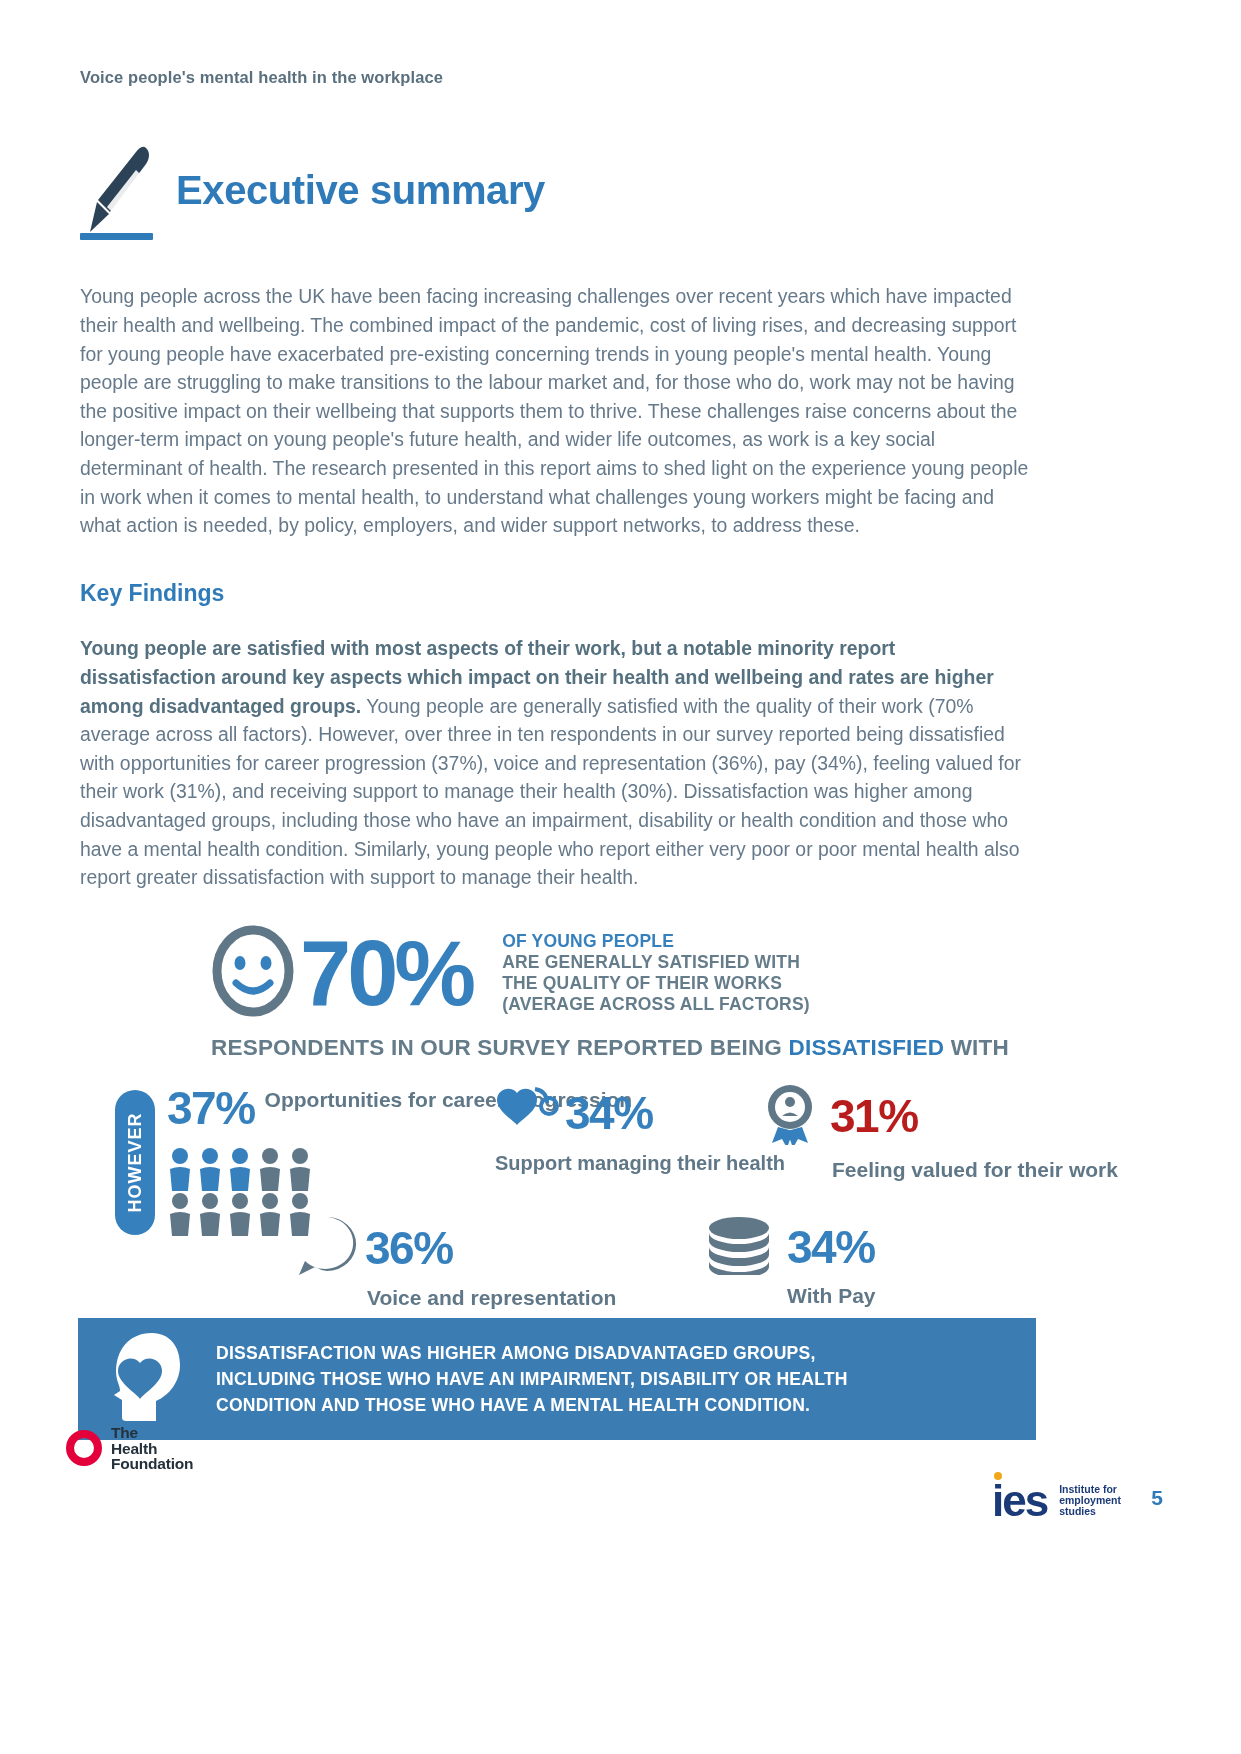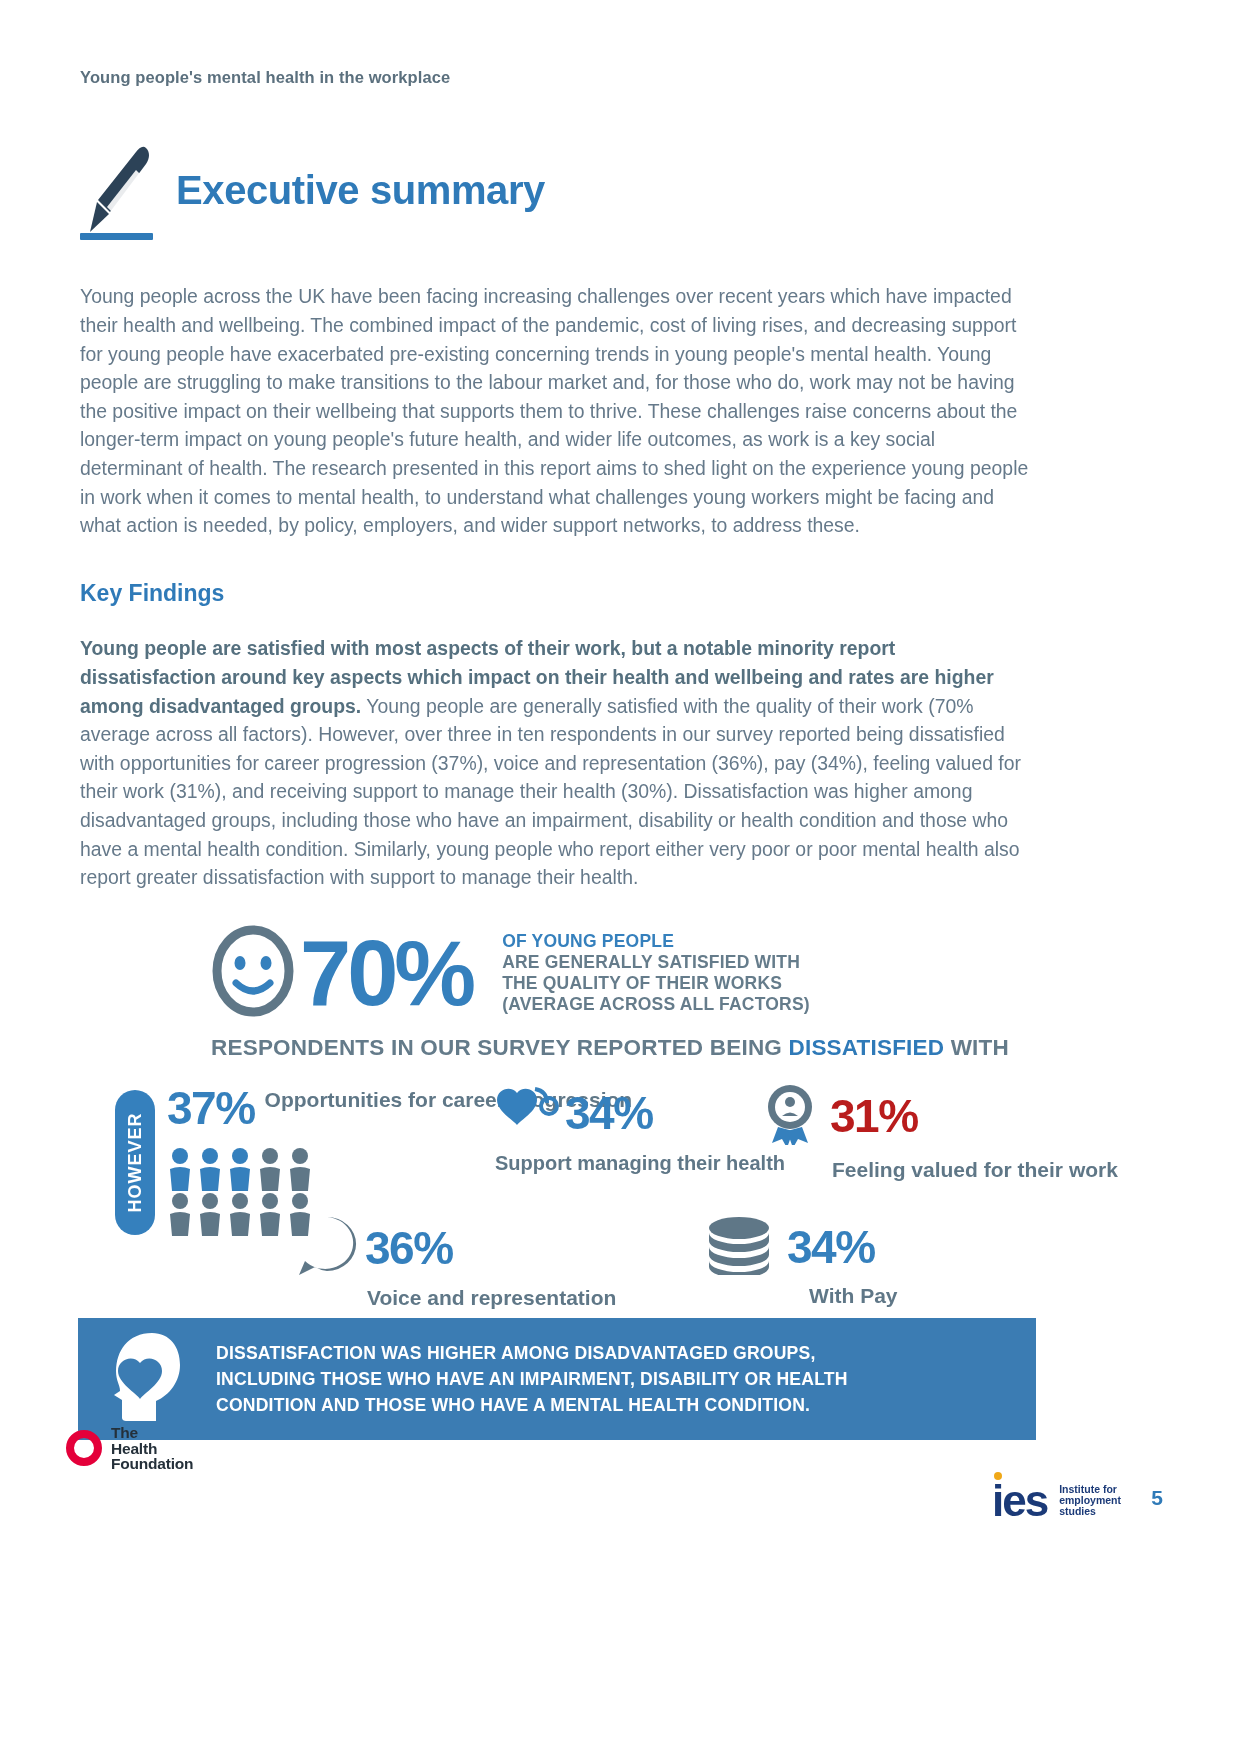--- a/index.html
+++ b/index.html
@@ -107,21 +107,21 @@
   .s31 .lbl { font-size:21px; font-weight:700; color:#5f7787; line-height:25px; margin-top:8px; margin-left:72px;}
 
   .s36 { position:absolute; left:190px; top:130px; }
   .s36 .top { display:flex; align-items:center; gap:4px; }
   .s36 .num { font-size:46px; font-weight:700; color:#3580bd; line-height:46px; letter-spacing:-1.5px;}
   .s36 .lbl { font-size:21px; font-weight:700; color:#5f7787; line-height:25px; margin-top:4px; margin-left:72px;}
 
   .spay { position:absolute; left:600px; top:130px; }
   .spay .top { display:flex; align-items:center; gap:6px; }
   .spay .num { font-size:46px; font-weight:700; color:#3580bd; line-height:46px; letter-spacing:-1.5px;}
-  .spay .lbl { font-size:21px; font-weight:700; color:#5f7787; line-height:25px; margin-top:4px; margin-left:104px;}
+  .spay .lbl { font-size:21px; font-weight:700; color:#5f7787; line-height:25px; margin-top:4px; margin-left:82px;}
 
   
   .callout {
     position:absolute; left:78px; top:1318px; width:958px; height:122px;
     background:#3b7cb3; display:flex; align-items:center; gap:26px;
     padding:0 30px;
   }
   .callout .txt {
     color:#fff; font-size:17.6px; font-weight:700; line-height:26px; letter-spacing:.2px;
   }
@@ -135,21 +135,21 @@
   .ies-mark { font-size:44px; font-weight:700; color:#1b3a78; line-height:38px; letter-spacing:-2px; position:relative;}
   .ies-dot { position:absolute; left:2px; top:-10px; width:8px; height:8px; background:#f0a818; border-radius:50%; }
   .ies-sub { font-size:10.5px; font-weight:700; color:#1b3a78; line-height:11px; padding-bottom:3px;}
   .page-no { position:absolute; right:78px; top:1486px; font-size:21px; font-weight:700; color:#2f7ab8; }
 </style>
 </head>
 <body>
 
 <div class="page">
 
-  <div class="running-head">Young people's mental health in the workplace</div>
+  <div class="running-head">Voice people's mental health in the workplace</div>
 
   <div class="title-row">
     <span class="pen-wrap">
       <svg width="78" height="100" viewBox="0 0 78 100">
         <g fill="#2c4257">
           <path d="M66 8 C70 12 70 18 66 24 L30 72 L18 60 L56 12 C59 8 63 5 66 8 Z"></path>
           <path d="M17 62 L29 74 L10 92 Z"></path>
         </g>
         <path d="M56 30 L62 36 L32 72 L27 67 Z" fill="#ffffff" opacity=".9"></path>
       </svg>

